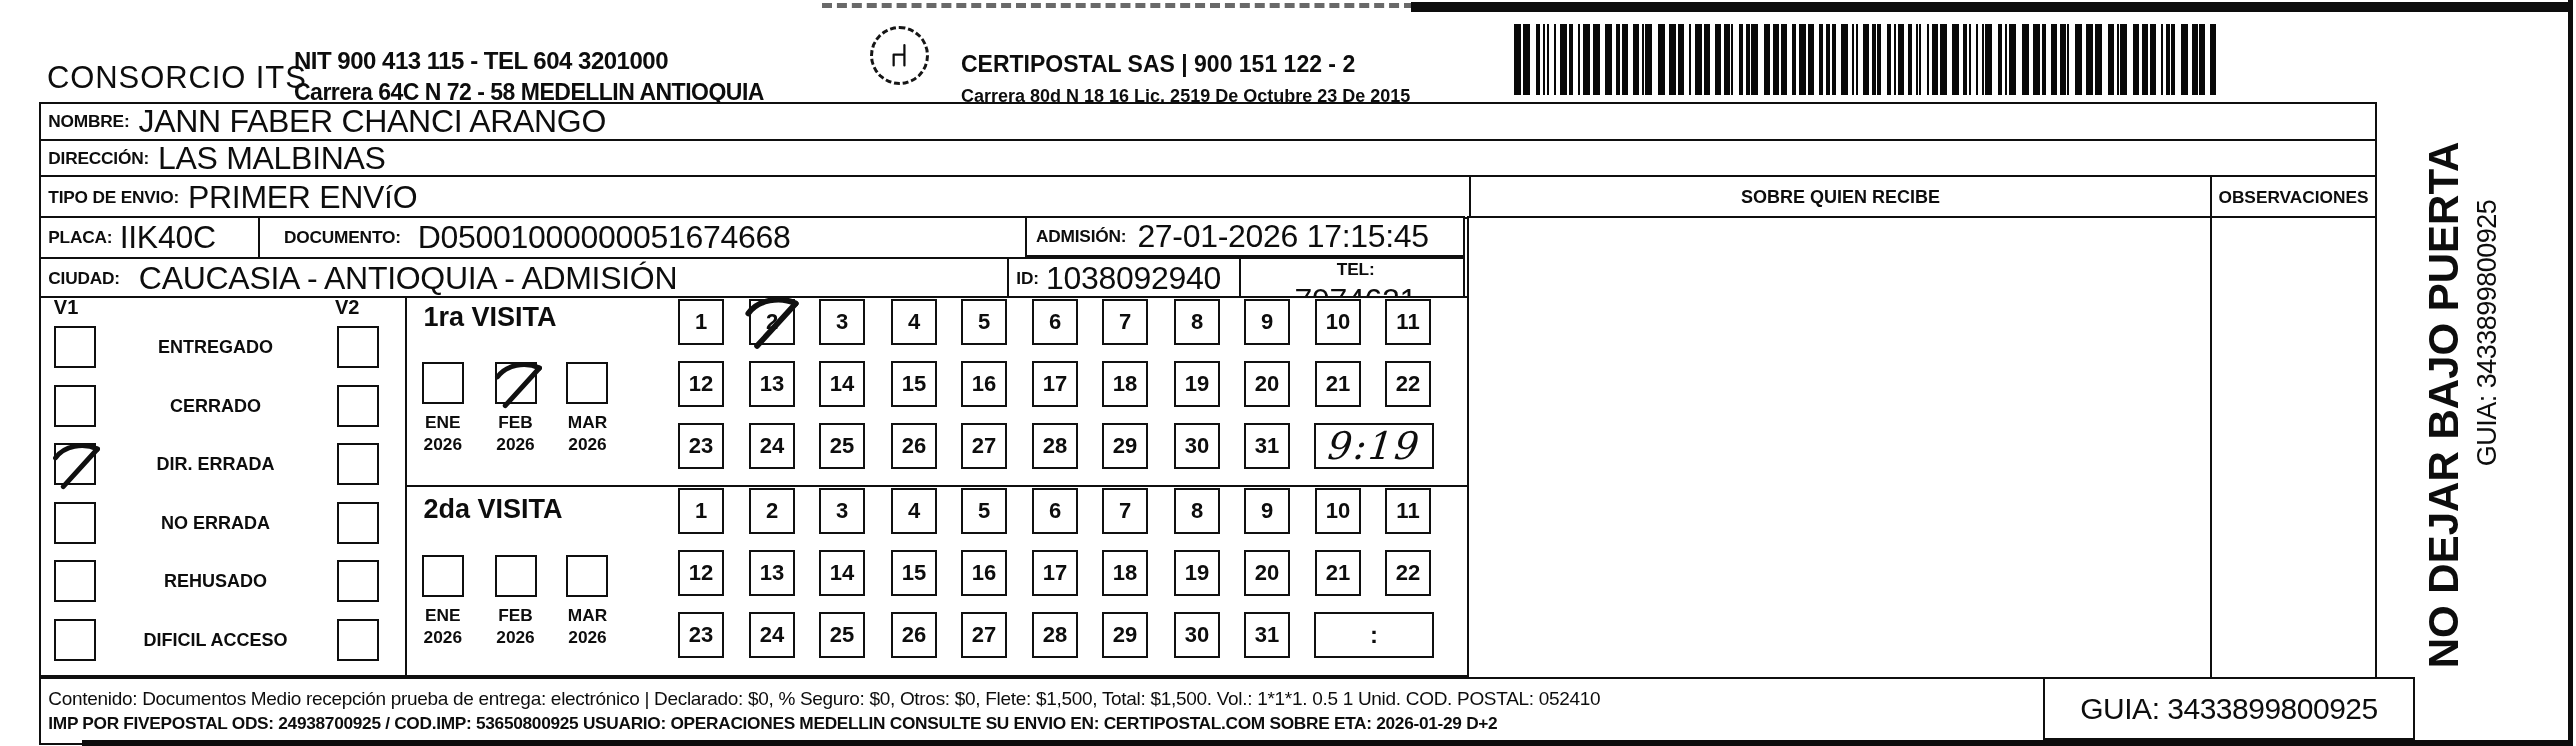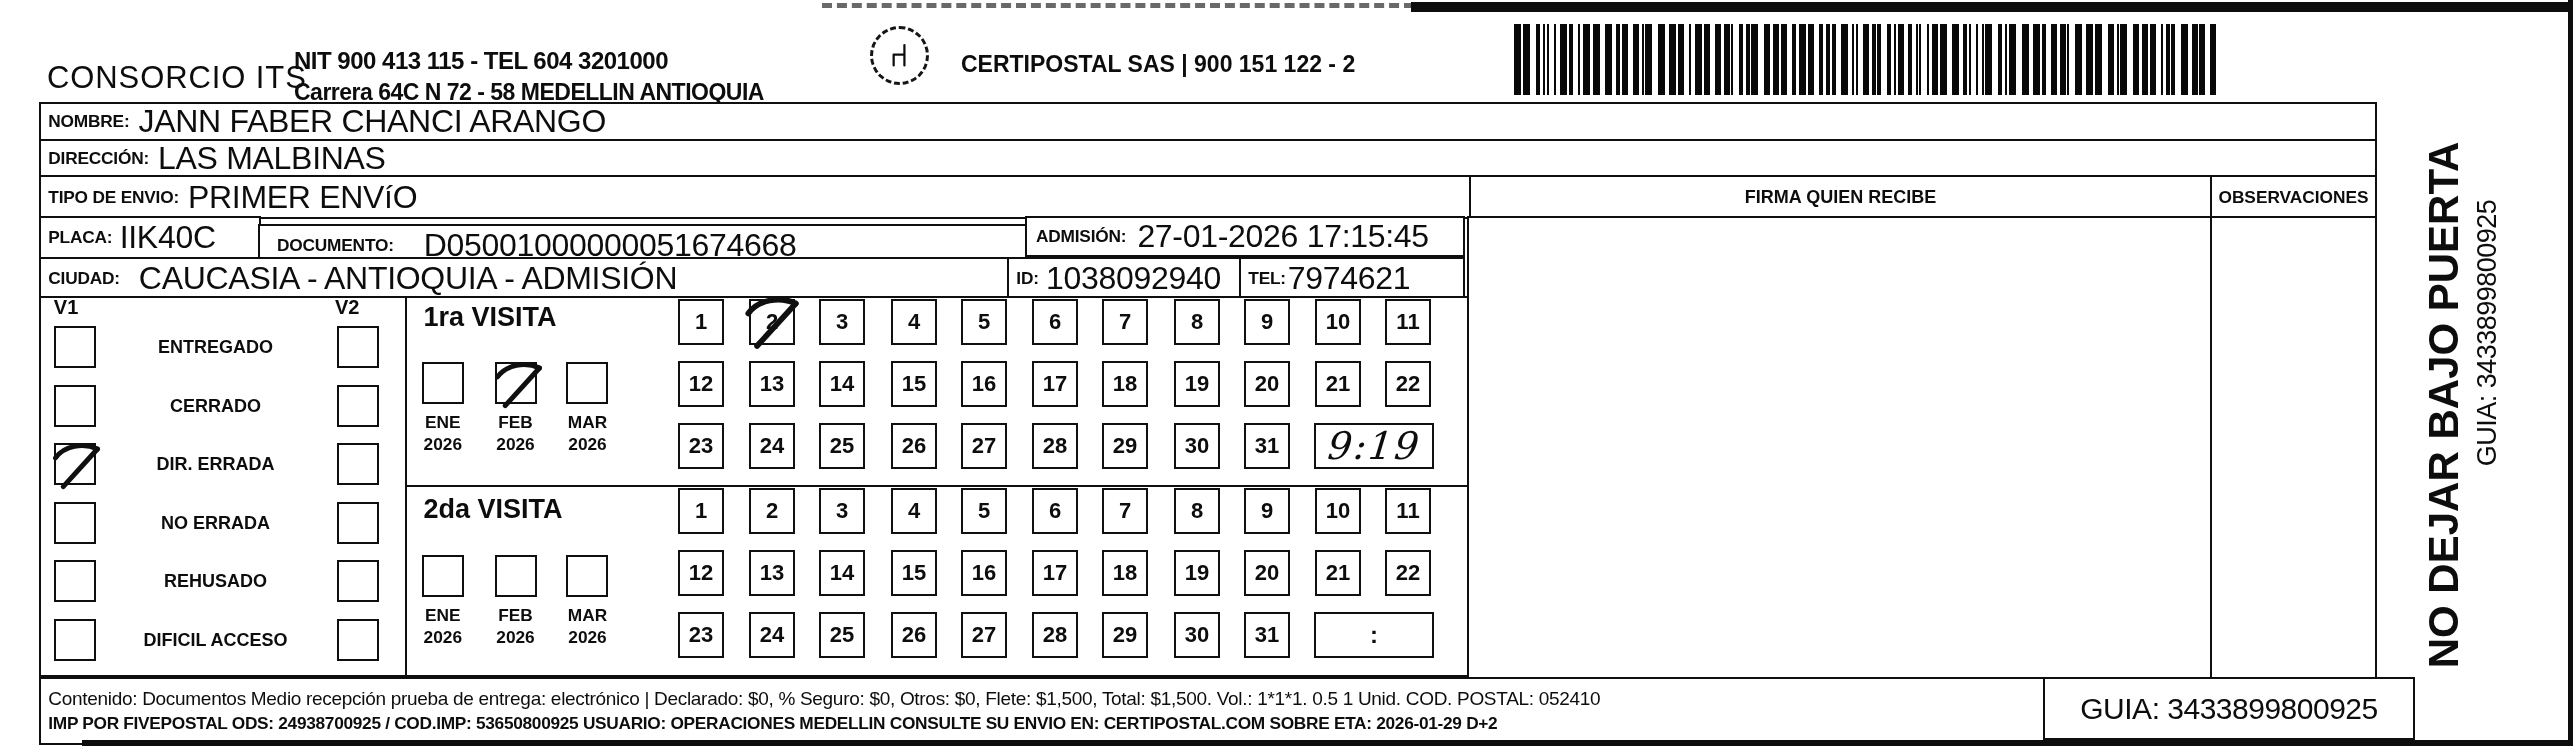--- a/index.html
+++ b/index.html
@@ -29,25 +29,25 @@
   .barcode{left:1514px;top:24px;width:705px;height:71px;overflow:hidden;}
   .bar{position:absolute;top:0;height:100%;background:#080808;}
 
   
   .row-nombre{left:39px;top:102px;width:2338px;height:39px;padding-left:7.3px;gap:9px;}
   .row-direccion{left:39px;top:139px;width:2338px;height:39px;padding-left:7.3px;gap:9px;}
   .cell-tipo{left:39px;top:175px;width:1433px;height:44px;padding-left:7.3px;gap:9px;}
   .cell-firma-h{left:1469px;top:175px;width:743px;height:44px;justify-content:center;font-size:18px;}
   .cell-obs-h{left:2210px;top:175px;width:167px;height:44px;justify-content:center;font-size:17.3px;overflow:hidden;}
   .cell-placa{left:39px;top:216px;width:222px;height:43px;padding-left:7.3px;gap:7.3px;}
-  .cell-documento{left:258px;top:216px;width:770px;height:43px;padding-left:17px;gap:30px;margin-top:8px;}
+  .cell-documento{left:258px;top:216px;width:770px;height:43px;padding-left:24px;gap:17px;}
   .cell-admision{left:1025px;top:216px;width:440px;height:41px;padding-left:9px;gap:11px;}
   .cell-ciudad{left:39px;top:257px;width:971px;height:42px;padding-left:7.3px;gap:19px;}
   .cell-id{left:1007px;top:257px;width:235px;height:42px;padding-left:7.3px;gap:7.3px;}
-  .cell-tel{left:1239px;top:257px;width:226px;height:42px;padding-left:7.3px;gap:1.8px;}
+  .cell-tel{left:1239px;top:257px;width:226px;height:42px;padding-left:7.3px;gap:1.8px;flex-direction:column;}
 
   
   .panel-status{left:39px;top:296px;width:368px;height:381px;}
   .col-visit1{left:405px;top:296px;width:242px;height:192px;}
   .col-visit2{left:405px;top:485px;width:242px;height:192px;}
   .cal1{left:644px;top:296px;width:825px;height:192px;border-left:none;}
   .cal2{left:644px;top:485px;width:825px;height:192px;border-left:none;}
   .firma-body{left:1467px;top:216px;width:746px;height:463px;}
   .obs-body{left:2210px;top:216px;width:167px;height:463px;}
 
@@ -97,20 +97,21 @@
 
   <div class="abs logo">
     <div class="logo-circle">
       <span class="logo-glyph">⑁</span>
     </div>
     <div class="logo-text">CERTIPOSTAL</div>
     <div class="logo-smudge"></div>
   </div>
 
   <div class="abs cert1">CERTIPOSTAL SAS | 900 151 122 - 2</div>
+  <div class="abs cert2">Carrera 80d N 18 16  Lic. 2519 De Octubre 23 De 2015</div>
   <div class="abs barcode">
       <div class="bar" style="left: 0px; width: 7.3px;"></div>
       <div class="bar" style="left: 9px; width: 7.3px;"></div>
       <div class="bar" style="left: 22px; width: 3.7px;"></div>
       <div class="bar" style="left: 29px; width: 1.8px;"></div>
       <div class="bar" style="left: 33px; width: 1.8px;"></div>
       <div class="bar" style="left: 40px; width: 1.8px;"></div>
       <div class="bar" style="left: 46px; width: 7.3px;"></div>
       <div class="bar" style="left: 55px; width: 3.7px;"></div>
       <div class="bar" style="left: 64px; width: 1.8px;"></div>
@@ -196,21 +197,21 @@
     <span class="val">JANN FABER CHANCI ARANGO</span>
   </div>
   <div class="cell row-direccion">
     <span class="lbl">DIRECCIÓN:</span>
     <span class="val">LAS MALBINAS</span>
   </div>
   <div class="cell cell-tipo">
     <span class="lbl">TIPO DE ENVIO:</span>
     <span class="val">PRIMER ENVíO</span>
   </div>
-  <div class="cell cell-firma-h hdrlbl">FIRMA QUIEN RECIBE</div>
+  <div class="cell cell-firma-h hdrlbl">SOBRE QUIEN RECIBE</div>
   <div class="cell cell-obs-h hdrlbl">OBSERVACIONES</div>
 
   <div class="cell cell-placa">
     <span class="lbl">PLACA:</span>
     <span class="val">IIK40C</span>
   </div>
   <div class="cell cell-documento">
     <span class="lbl">DOCUMENTO:</span>
     <span class="val">D05001000000051674668</span>
   </div>

